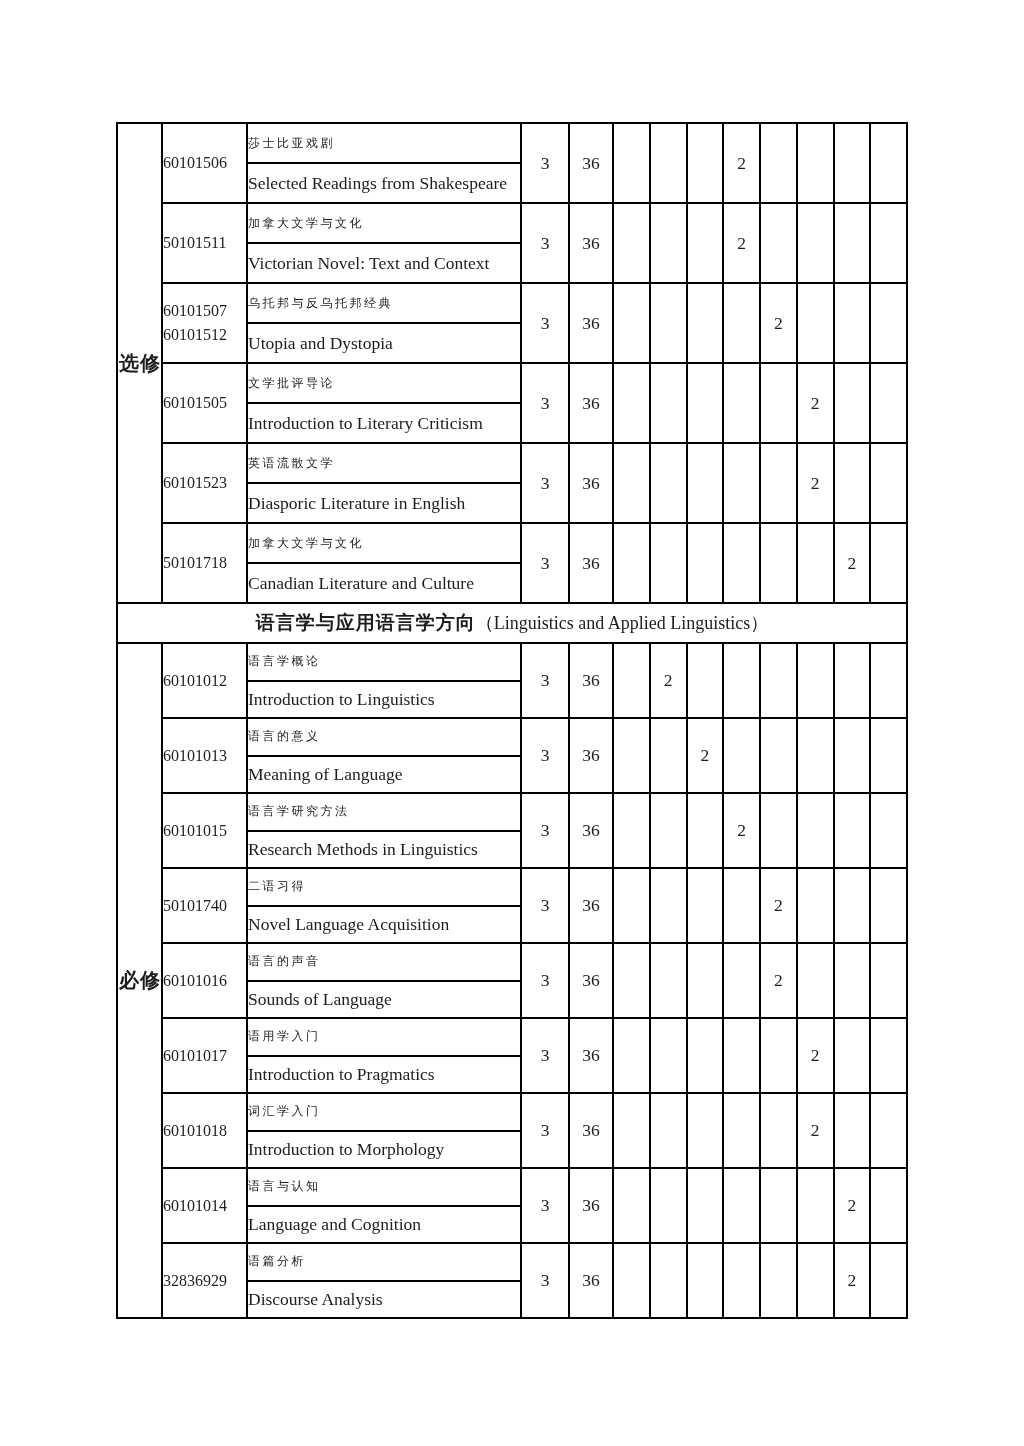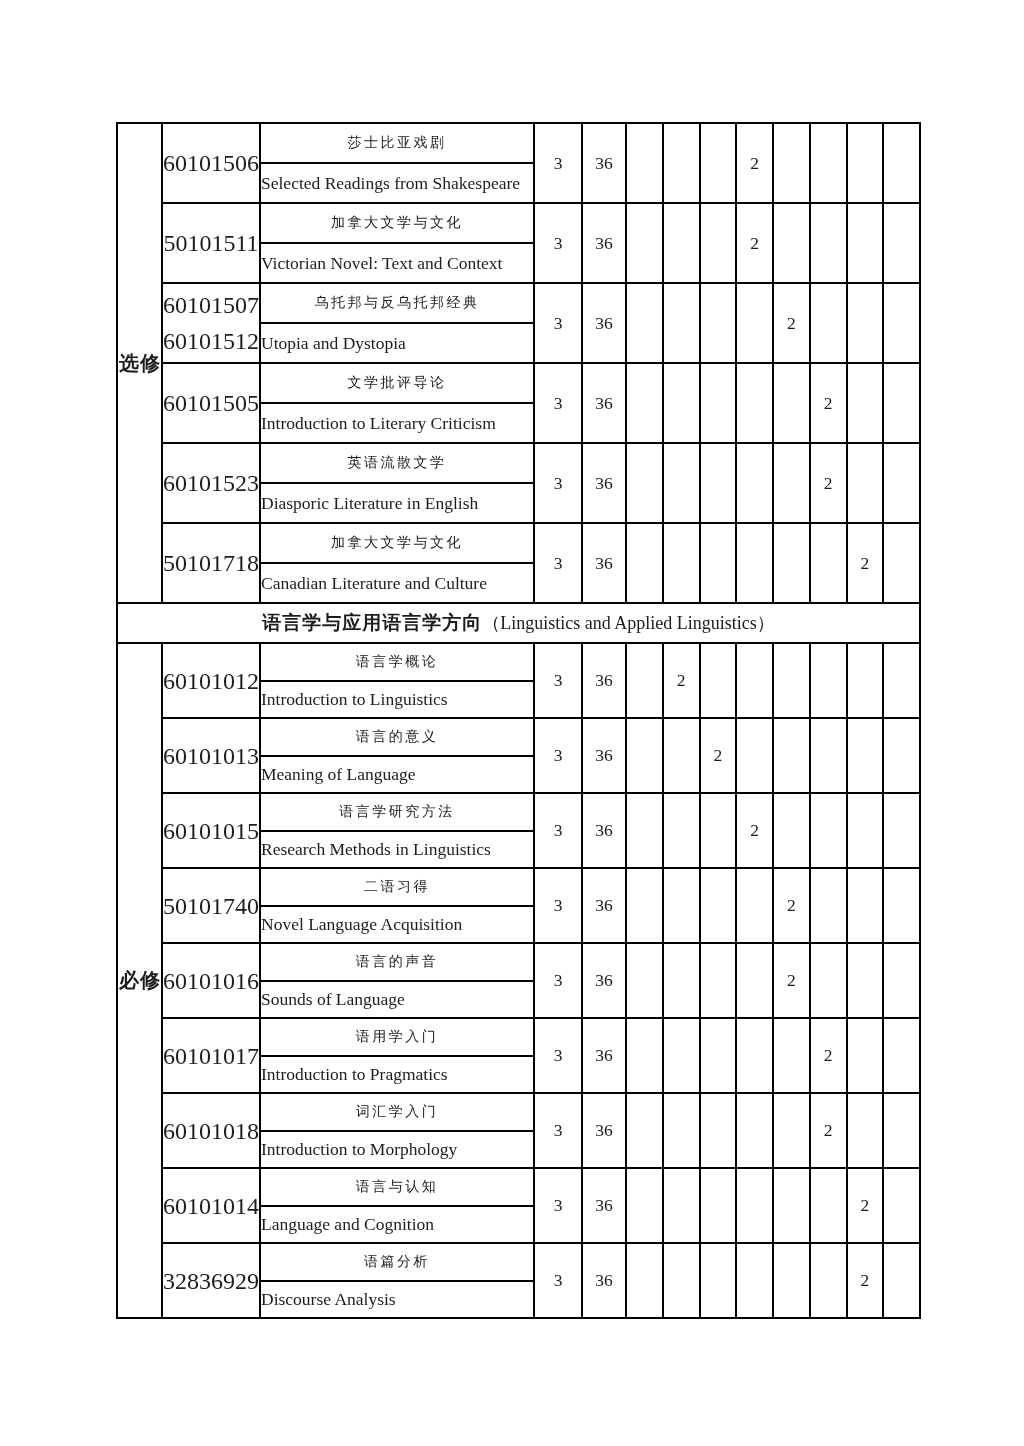--- a/index.html
+++ b/index.html
@@ -35,29 +35,28 @@
 
   td.cat {
     font-weight: bold;
     font-size: 20px;
     text-align: right;
     vertical-align: middle;
     letter-spacing: 1px;
     font-family: "Liberation Serif", "DejaVu Serif", serif;
   }
   td.code {
-    font-size: 24px;
-    text-align: center;
+    font-size: 16px;
     vertical-align: middle;
     line-height: 1.5;
   }
   td.zh {
-    font-size: 14px;
+    font-size: 12px;
     letter-spacing: 2.5px;
-    text-align: center;
+    text-align: left;
     vertical-align: middle;
     padding-left: 9px;
   }
   td.en {
     font-size: 17.5px;
     text-align: left;
     vertical-align: middle;
     padding-left: 9px;
     margin-left: 8px;
   }

